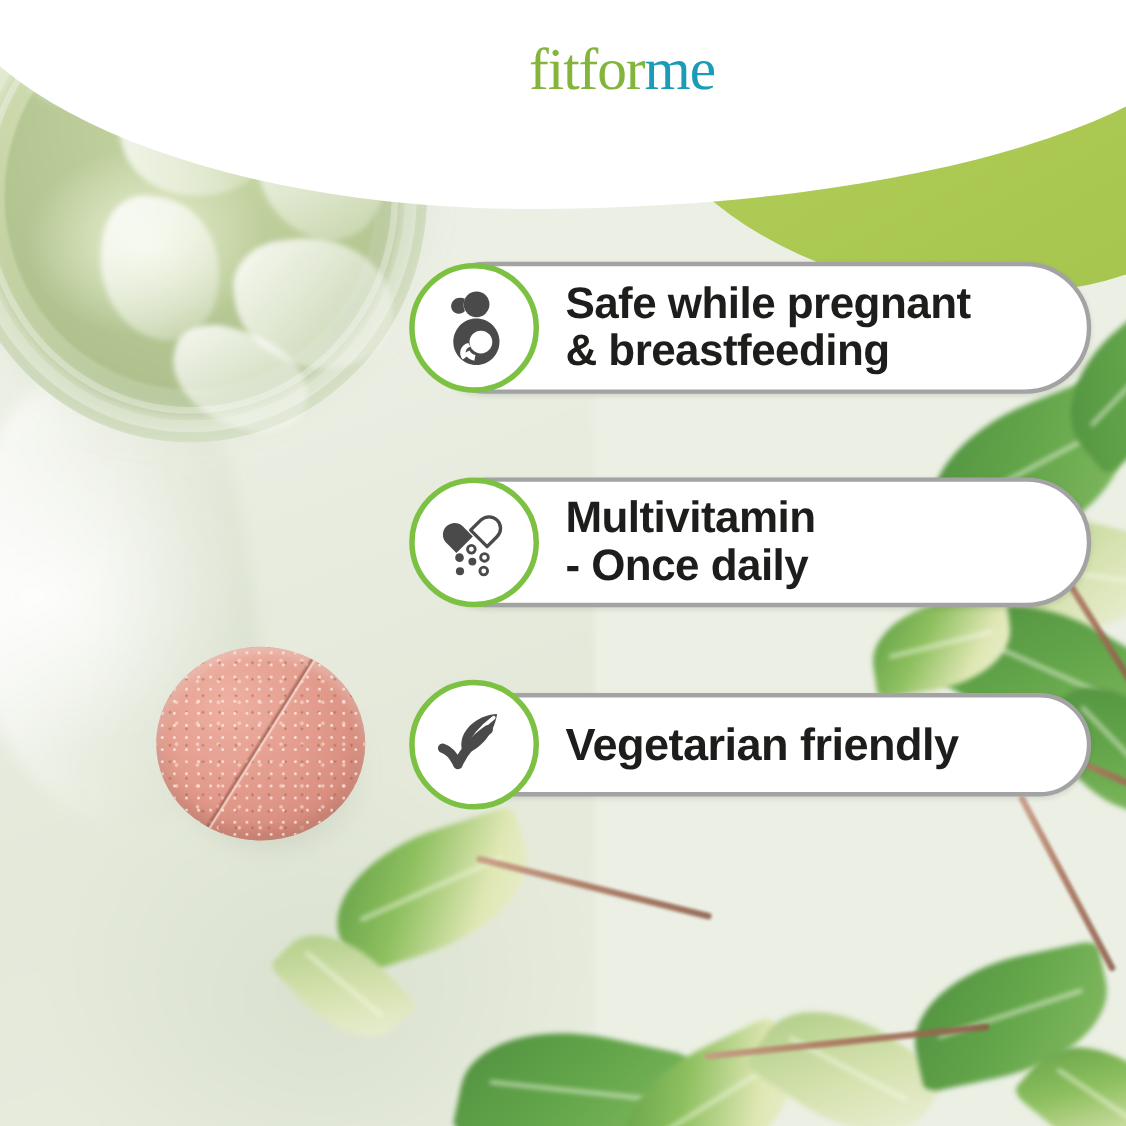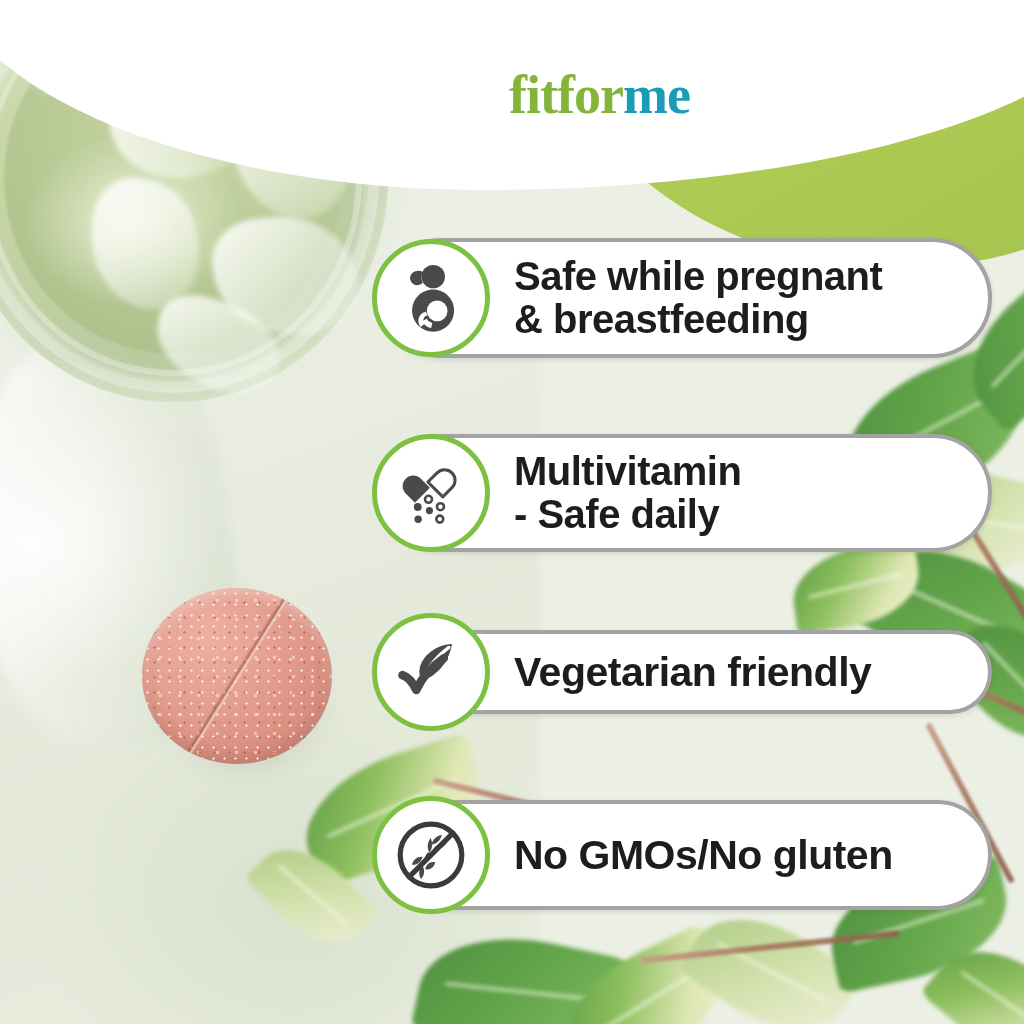--- a/index.html
+++ b/index.html
@@ -160,24 +160,24 @@
     background: #ffffff;
     border-radius: 0 0 54% 46% / 0 0 38% 46%;
   }
   .white-band-clip {
     position: absolute; left: 250px; top: 0; width: 780px; height: 250px;
     overflow: hidden;
   }
 
   
   .logo {
-    position: absolute; left: 481px; top: 68px;
+    position: absolute; left: 481px; top: 36px;
     font-family: "Liberation Serif", serif;
-    font-weight: 700; font-size: 54px; letter-spacing: -1px;
-    line-height: 1; white-space: nowrap; margin-left: 28px;
+    font-weight: 400; font-size: 54px; letter-spacing: -1px;
+    line-height: 1; white-space: nowrap;
   }
   .logo .lg-green { color: #82b53a; }
   .logo .lg-blue  { color: #1b9cb6; }
 
   
   .features {
     position: absolute; left: 382px; top: 238px;
     width: 610px;
   }
   .pill {
@@ -208,21 +208,21 @@
     line-height: 1.08;
     letter-spacing: -.5px;
     white-space: pre-line;
   }
   .pill.two-line .label { font-size: 40px; }
   .pill.single .label  { font-size: 41px; }
 
   
   .pill.p1 { height: 120px; margin-bottom: 76px; }
   .pill.p2 { height: 118px; margin-bottom: 78px; }
-  .pill.p3 { height: 84px; margin-bottom: 86px; }
+  .pill.p3 { height: 94px; margin-bottom: 86px; }
   .pill.p4 { height: 110px; margin-bottom: 0; }
 </style>
 </head>
 <body>
 
 <div id="stage">
 
   <div class="bg-layer">
 
     <div class="cloth"></div>
@@ -323,53 +323,32 @@
           <circle cx="20.2" cy="44.4" r="3.5" fill="#4a4a4a"></circle>
           <circle cx="30.6" cy="47.6" r="3.2" fill="#4a4a4a"></circle>
           <circle cx="20.6" cy="55.4" r="3.3" fill="#4a4a4a"></circle>
 
           <circle cx="29.8" cy="37.6" r="3.1" fill="none" stroke="#4a4a4a" stroke-width="2.3"></circle>
           <circle cx="40.4" cy="44.2" r="3.1" fill="none" stroke="#4a4a4a" stroke-width="2.3"></circle>
           <circle cx="39.8" cy="55.2" r="3.1" fill="none" stroke="#4a4a4a" stroke-width="2.3"></circle>
         </svg>
       </span>
       <span class="label">Multivitamin
-- Safe daily</span>
+- Once daily</span>
     </div>
 
     <div class="pill p3 single">
       <span class="icon-ring">
         <svg viewBox="0 0 64 64" aria-hidden="true">
 
           <path d="M50.6 7.2C36.8 7.8 24.4 17.2 22 28.4c-.9 4.2-.2 8 1.9 11.1C34.6 37.1 47.6 25.6 50.6 7.2z" fill="#4a4a4a"></path>
 
           <path d="M47.8 10.2C39.6 16.4 31 25.4 25.4 36.6" fill="none" stroke="#ffffff" stroke-width="3.1" stroke-linecap="round"></path>
 
           <path d="M6.6 34.8c4.6 1.4 8.8 5.6 12.3 13.2C23.6 37.4 31.6 28 43.4 19.8" fill="none" stroke="#4a4a4a" stroke-width="7.6" stroke-linecap="round" stroke-linejoin="round"></path>
         </svg>
       </span>
       <span class="label">Vegetarian friendly</span>
     </div>
 
-    <div class="pill p4 single">
-      <span class="icon-ring">
-        <svg viewBox="0 0 64 64" aria-hidden="true">
-
-          <g fill="#4a4a4a">
-            <path d="M41.6 14.2c-1 4.6-4.6 8-9.2 8.6 1-4.7 4.6-8.1 9.2-8.6z"></path>
-            <path d="M45.8 21.4c-2.5 4-7 6.1-11.6 5.3 2.4-4 6.9-6.1 11.6-5.3z"></path>
-            <path d="M31.6 16.8c2.2 4.2 1.8 9.2-1.1 12.9-2.2-4.1-1.8-9.1 1.1-12.9z"></path>
-            <path d="M30.6 29.1c-.3 1.4-.3 2.9 0 4.3l-2.6 5.4-3.1-1.4 3.2-6.6z"></path>
-            <path d="M24.4 33.6c-4.6-.5-8.2 2.6-9.4 7.1 4.6.5 8.4-2.5 9.4-7.1z"></path>
-            <path d="M24.2 41.2c-3.2 3.4-3.6 8.4-1.1 12.2 3.2-3.3 3.7-8.3 1.1-12.2z"></path>
-            <path d="M26.8 44.6c4.5 1.2 7.7-1.6 9.1-6.1-4.6-1.3-8 1.5-9.1 6.1z"></path>
-          </g>
-
-          <circle cx="32" cy="32" r="27.4" fill="none" stroke="#3b3b3b" stroke-width="4.6"></circle>
-
-          <line x1="12.6" y1="51.4" x2="51.4" y2="12.6" stroke="#3b3b3b" stroke-width="4.6" stroke-linecap="round"></line>
-        </svg>
-      </span>
-      <span class="label">No GMOs/No gluten</span>
-    </div>
 
   </div>
 </div>
 
 </body></html>

